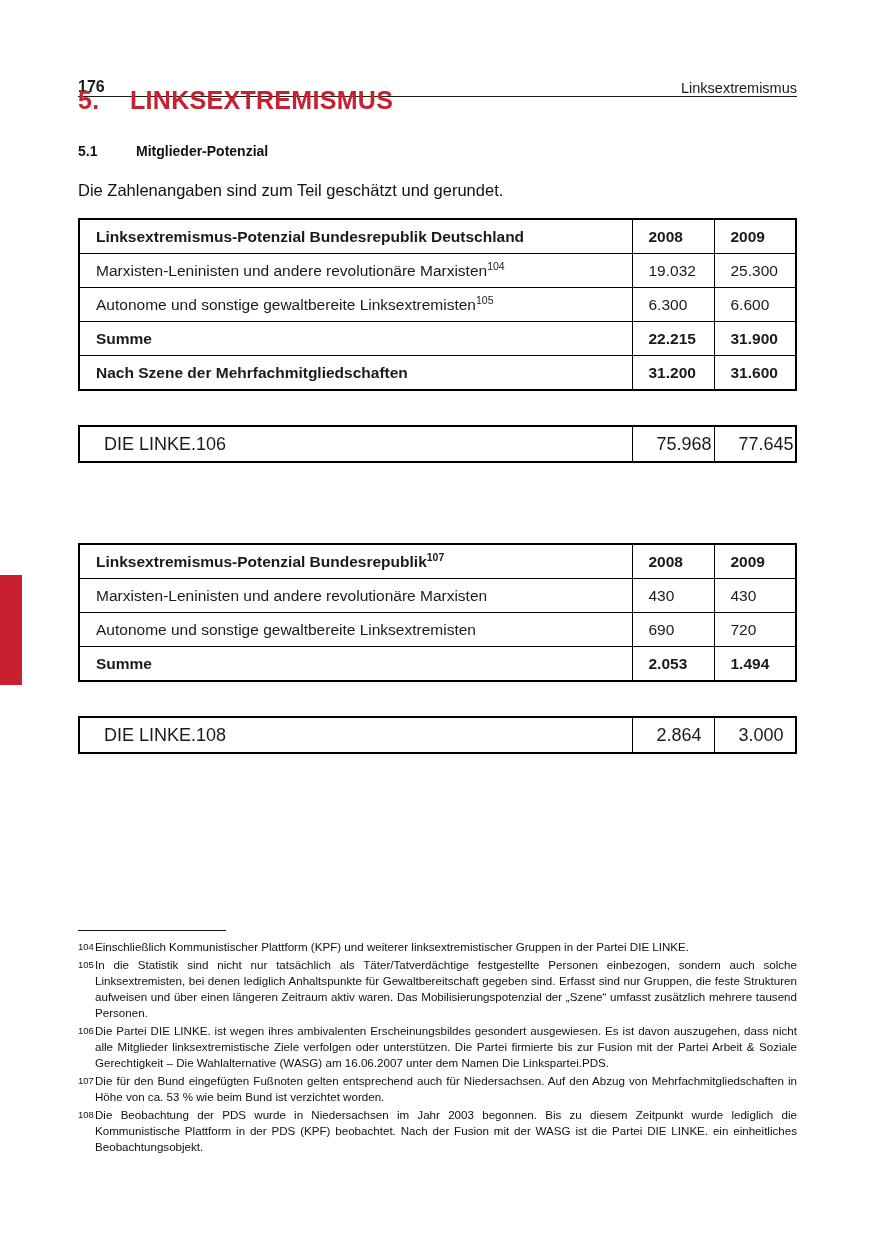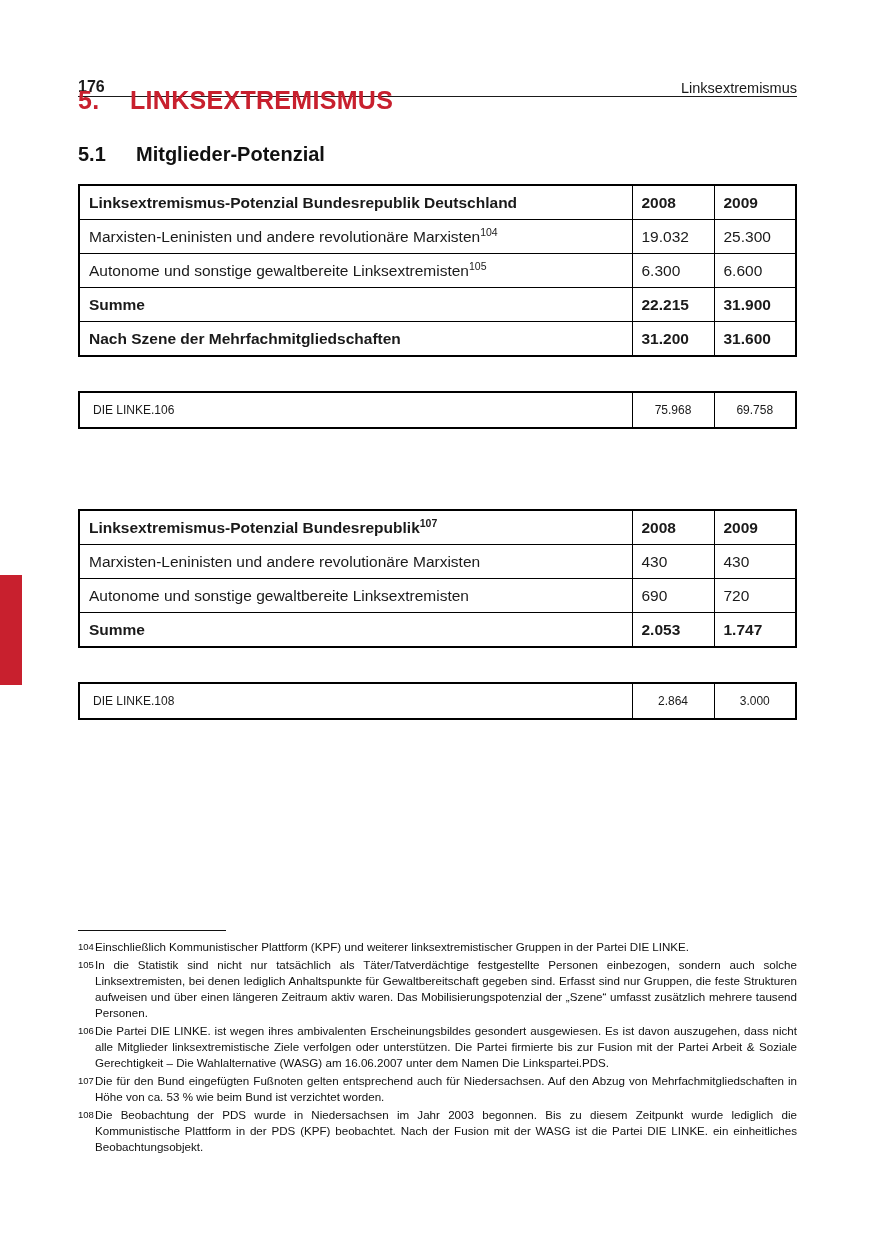--- a/index.html
+++ b/index.html
@@ -66,21 +66,21 @@
     color: #c8202e;
     margin: 0;
     padding-top: 4px;
     letter-spacing: 0.3px;
     display: flex;
     gap: 22px;
   }
   h1.chapter .num { width: 30px; }
 
   h2.section {
-    font-size: 20px;
+    font-size: 14px;
     font-weight: 700;
     color: #111;
     margin: 28px 0 0 0;
     display: flex;
     gap: 20px;
     align-items: center;
   }
   h2.section .num { width: 38px; }
 
   p.intro {
@@ -91,21 +91,21 @@
 
   table.pot {
     border-collapse: collapse;
     width: 100%;
     table-layout: fixed;
     margin-top: 18px;
     border: 2px solid #000;
   }
   table.pot td {
     border: 1.2px solid #000;
-    padding: 6px 9px;
+    padding: 6px 16px;
     font-size: 15.5px;
     height: 21px;
     vertical-align: middle;
   }
   table.pot td.label { text-align: left; }
   table.pot td.num   { text-align: left; width: 82px; }
   table.pot tr.head td {
     font-weight: 700;
   }
   table.pot td.bold { font-weight: 700; }
@@ -119,22 +119,22 @@
   .spacer-md { height: 34px; }
 
   table.single {
     border-collapse: collapse;
     width: 100%;
     table-layout: fixed;
     border: 2px solid #000;
   }
   table.single td {
     border: 1.2px solid #000;
-    padding: 6px 13px;
-    font-size: 12px;
+    padding: 6px 24px;
+    font-size: 18px;
     height: 22px;
   }
   table.single td.num { text-align: center; width: 82px; }
 
   
   .footnotes {
     position: absolute;
     left: 78px;
     right: 78px;
     top: 930px;
@@ -181,20 +181,21 @@
     <h1 class="chapter">
       <span class="num">5.</span>
       <span>LINKSEXTREMISMUS</span>
     </h1>
 
     <h2 class="section">
       <span class="num">5.1</span>
       <span>Mitglieder-Potenzial</span>
     </h2>
 
+    <p class="intro">Die Zahlenangaben sind zum Teil geschätzt und gerundet.</p>
 
     <table class="pot">
       <colgroup>
           <col>
           <col style="width:82px">
           <col style="width:82px">
         </colgroup>
       <tbody>
         <tr class="head">
           <td class="label">Linksextremismus-Potenzial Bundesrepublik Deutschland</td>
@@ -229,21 +230,21 @@
     <table class="single">
       <colgroup>
           <col>
           <col style="width:82px">
           <col style="width:82px">
         </colgroup>
       <tbody>
         <tr>
           <td><span>DIE LINKE.</span><span class="sup">106</span></td>
           <td class="num">75.968</td>
-          <td class="num">69.758</td>
+          <td class="num">77.645</td>
         </tr>
       </tbody>
     </table>
 
     <div class="spacer-md"></div>
     <div class="spacer-sm"></div>
 
     <table class="pot">
       <colgroup>
           <col>
@@ -262,21 +263,21 @@
           <td class="num">430</td>
         </tr>
         <tr>
           <td class="label">Autonome und sonstige gewaltbereite Linksextremisten</td>
           <td class="num">690</td>
           <td class="num">720</td>
         </tr>
         <tr>
           <td class="label bold">Summe</td>
           <td class="num bold">2.053</td>
-          <td class="num bold">1.747</td>
+          <td class="num bold">1.494</td>
         </tr>
       </tbody>
     </table>
 
     <div class="spacer-md"></div>
 
     <table class="single">
       <colgroup>
           <col>
           <col style="width:82px">

